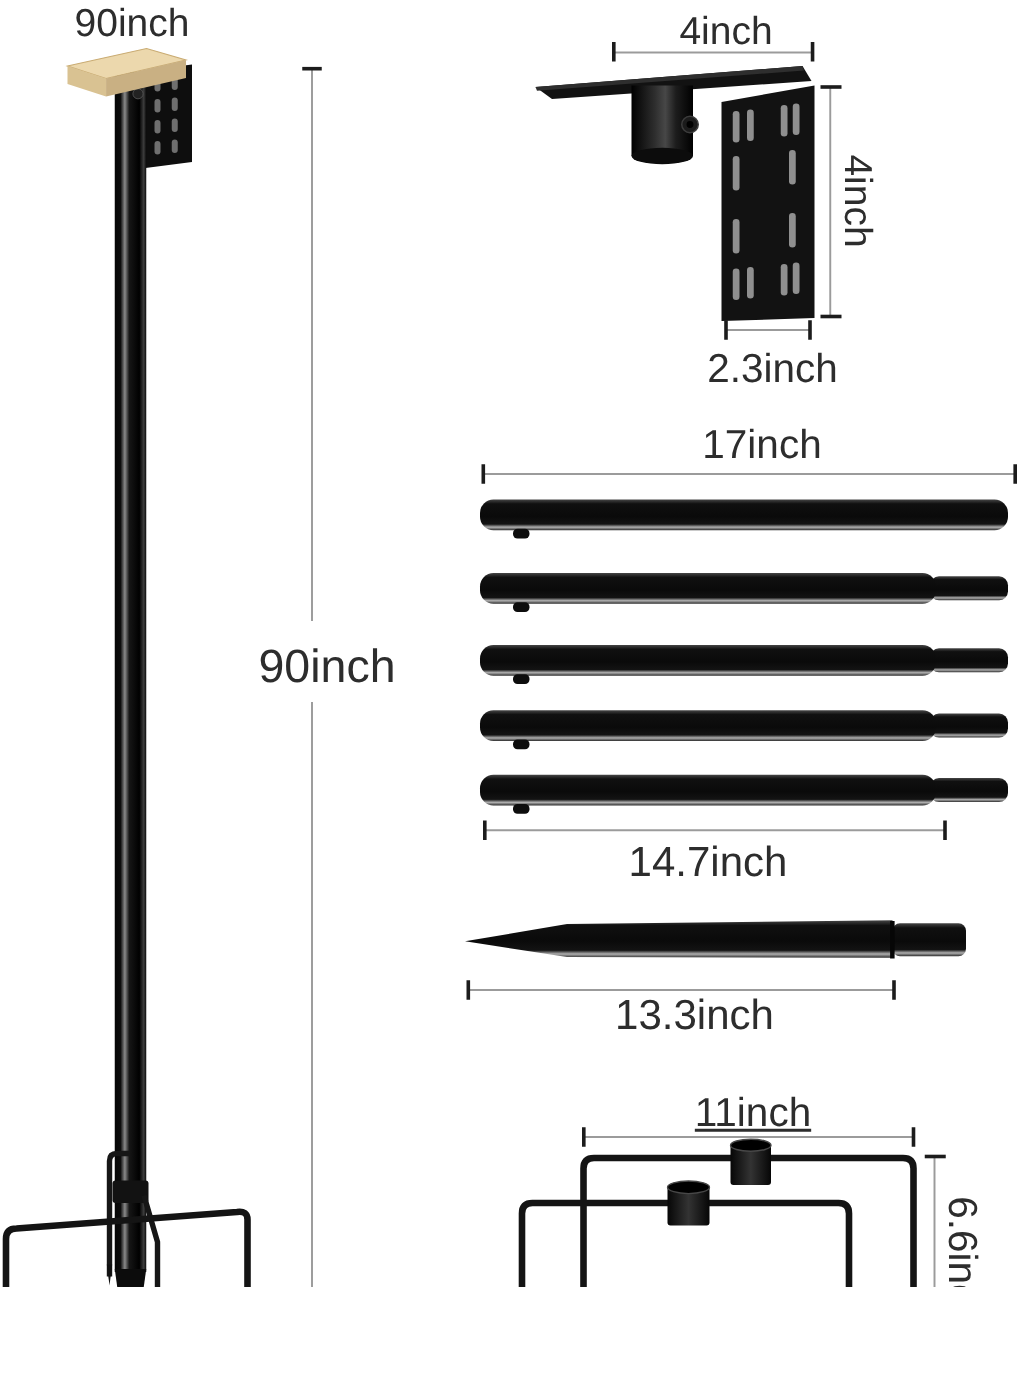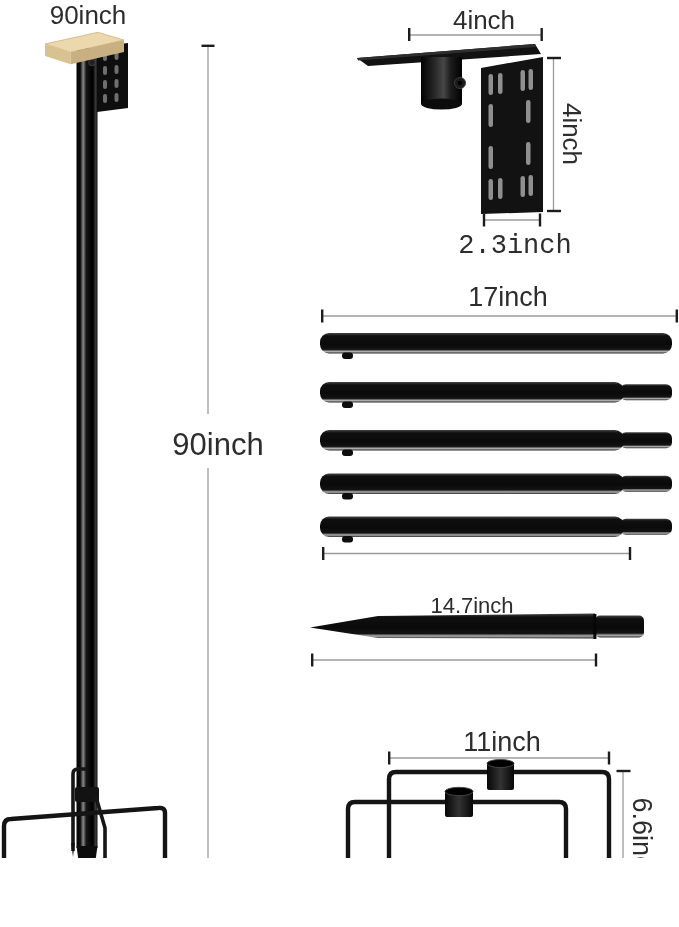--- a/index.html
+++ b/index.html
@@ -16,21 +16,21 @@
     background:var(--page-bg);
     font-family:"Liberation Sans", sans-serif;
   }
   svg.diagram{position:absolute;left:0;top:0;}
   .lbl{
     position:absolute;transform:translate(-50%,-50%);
     color:var(--text-color);white-space:nowrap;line-height:1;
     font-family:"Liberation Sans", sans-serif;
   }
   .lbl.rot{transform:translate(-50%,-50%) rotate(90deg);}
-  .f26{font-size:26px;} .f27{font-size:27px;} .f28{font-size:22px;margin-top:31px;} .f31{font-size:31px;}
+  .f26{font-size:26px;} .f27{font-size:27px;} .f28{font-size:28px;} .f31{font-size:31px;}
   .dim{stroke:var(--dimension-line);stroke-width:1.3;fill:none;}
   .tick{fill:var(--tick);}
   .stake{stroke:#141414;stroke-width:4.4;fill:none;stroke-linejoin:round;}
   .stake-thin{stroke:#161616;stroke-width:3.6;fill:none;stroke-linejoin:round;}
   .prong-tip{fill:#101010;}
   .slot{fill:#8f8f8f;}
   .slot-sm{fill:#6f6f6f;}
 </style>
 </head>
 <body>
@@ -248,22 +248,23 @@
         <rect class="tick" x="616.5" y="891.2" width="14" height="2.4"></rect>
       </g>
     </g>
   </svg>
 
   <div class="lbl f26" style="left:88px;top:15px;">90inch</div>
   <div class="lbl f31" style="left:218px;top:444px;">90inch</div>
 
   <div class="lbl f26" style="left:484px;top:20px;">4inch</div>
   <div class="lbl f26 rot" style="left:572px;top:134px;">4inch</div>
-  <div class="lbl f27" style="left:515px;top:246px;font-family:Liberation Mono, monospace;">2.3inch</div>
+  <div class="lbl f27" style="left:515px;top:246px;">2.3inch</div>
 
   <div class="lbl f27" style="left:508px;top:297px;">17inch</div>
   <div class="lbl f28" style="left:472px;top:575px;">14.7inch</div>
 
-
-  <div class="lbl f27" style="left:502px;top:742px;">11inch</div>
+  <div class="lbl f28" style="left:463px;top:677px;">13.3inch</div>
+
+  <div class="lbl f27" style="left:502px;top:742px;text-decoration:underline;">11inch</div>
   <div class="lbl f27 rot" style="left:641px;top:841px;">6.6inch</div>
 
 </div>
 
 </body></html>

